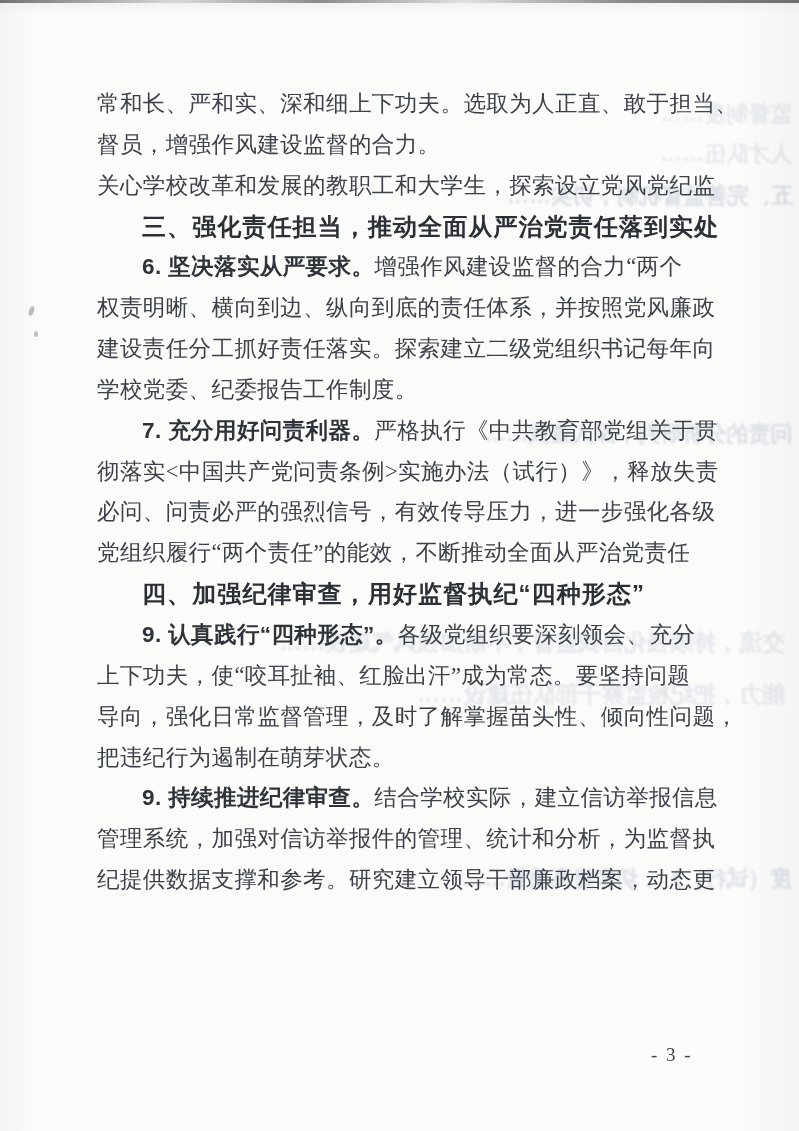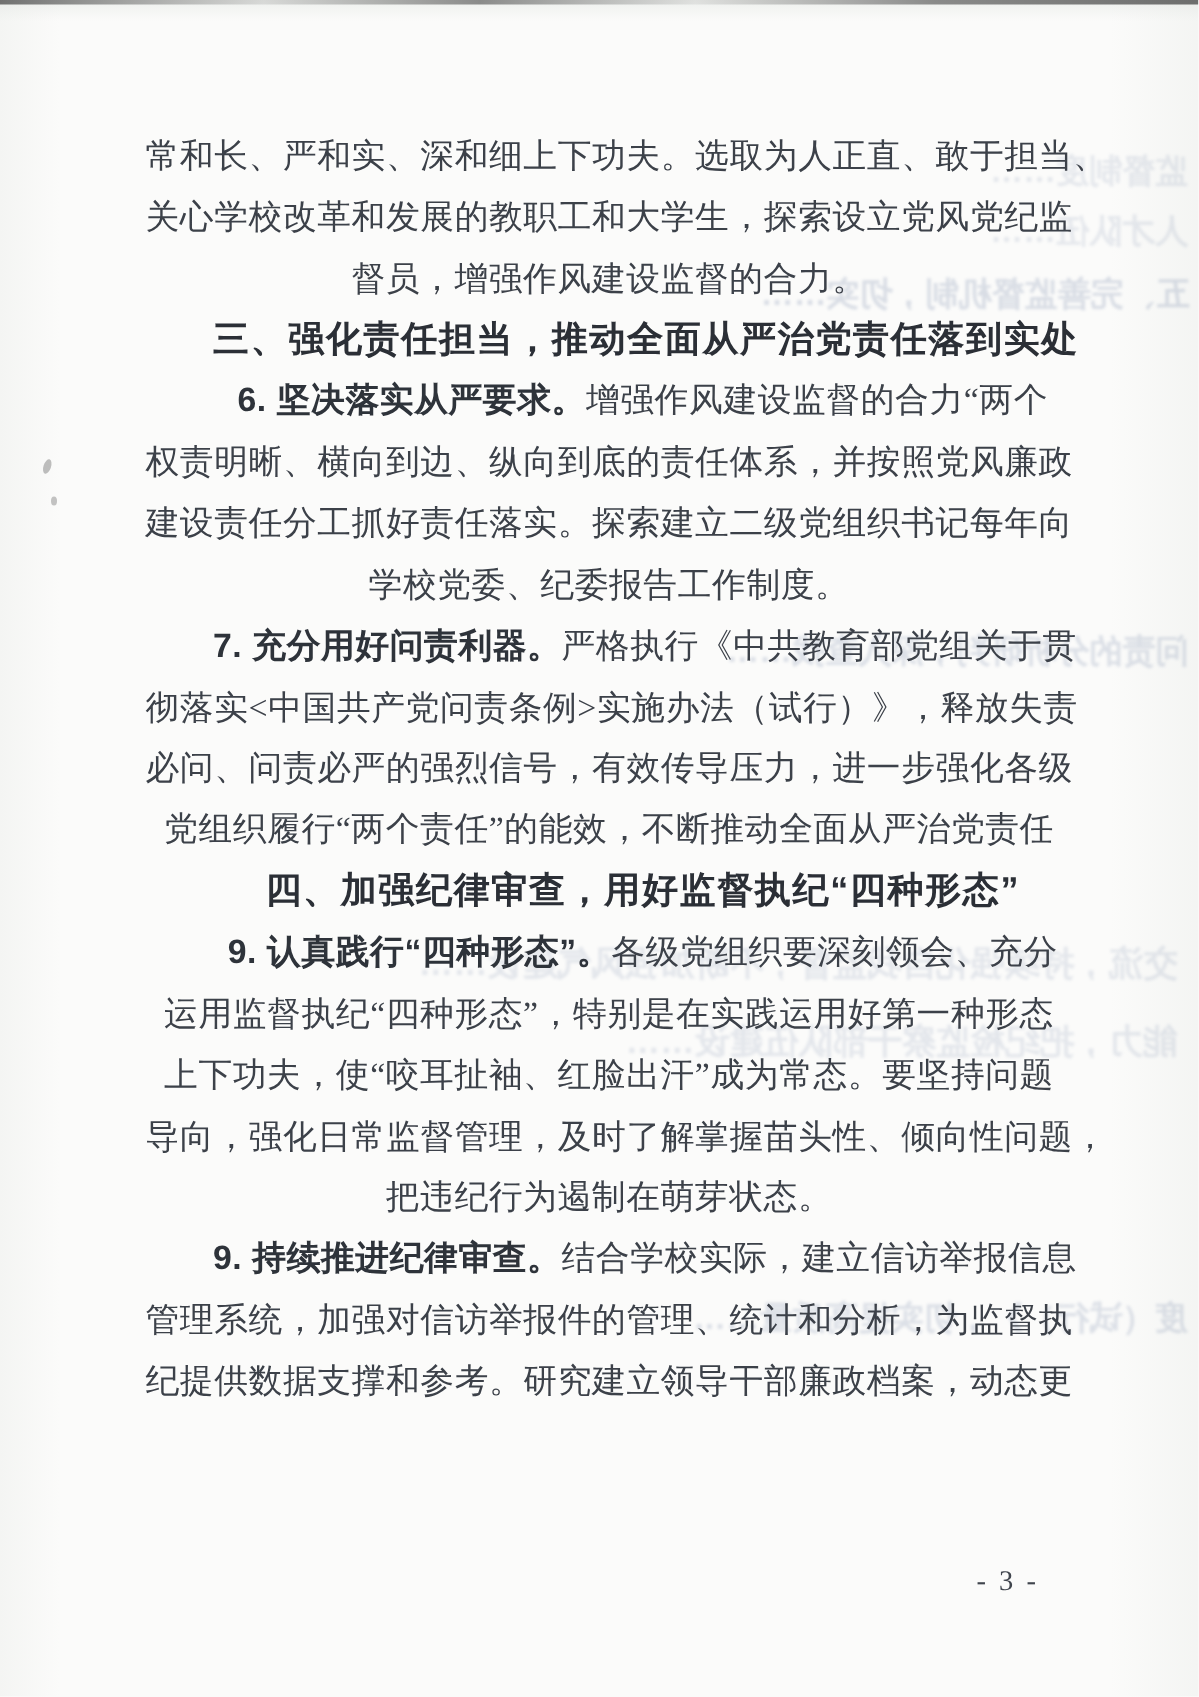--- a/index.html
+++ b/index.html
@@ -17,21 +17,21 @@
   }
   .top-edge {
     position:absolute; top:0; left:0; right:0; height:3px;
     background:linear-gradient(90deg, rgba(55,55,55,.85), rgba(120,120,120,.25) 22%,
       rgba(60,60,60,.7) 40%, rgba(140,140,140,.2) 58%, rgba(70,70,70,.75) 78%, rgba(50,50,50,.85));
     opacity:.8;
   }
   .doc-text { position:absolute; left:97px; top:84px; width:618px; }
   .line {
     height:40.85px; line-height:40.85px; font-size:22.5px;
-    color:#3c4149; white-space:nowrap; letter-spacing:.4px;text-align:center;
+    color:#3c4149; white-space:nowrap; letter-spacing:.4px;
   }
   .indent { padding-left:45px; }
   .heading {
     font-family:"Liberation Sans","DejaVu Sans",sans-serif;
     font-weight:bold; color:#2b2f36; letter-spacing:1.1px; font-size:24px;
   }
   .lead {
     font-family:"Liberation Sans","DejaVu Sans",sans-serif;
     font-weight:bold; color:#2e333a;
   }
@@ -68,34 +68,33 @@
   <div class="bleed b3">问责的分析研判，深入查找……</div>
   <div class="bleed b4">交流，持续强化自我监督，不断加强风气建设……</div>
   <div class="bleed b5">能力，把纪检监察干部队伍建设……</div>
   <div class="bleed b6">度（试行）》，切实提高质量……</div>
 
   <div class="speck speck1"></div>
   <div class="speck speck2"></div>
 
   <div class="doc-text">
     <div class="line"><span>常和长、严和实、深和细上下功夫。选取为人正直、敢于担当、</span></div>
+    <div class="line"><span>督员，增强作风建设监督的合力。</span></div>
     <div class="line"><span>关心学校改革和发展的教职工和大学生，探索设立党风党纪监</span></div>
-    <div class="line"><span>督员，增强作风建设监督的合力。</span></div>
     <div class="line indent"><span class="heading">三、强化责任担当，推动全面从严治党责任落到实处</span></div>
     <div class="line indent"><span class="lead">6. 坚决落实从严要求。</span><span>增强作风建设监督的合力“两个</span></div>
     <div class="line"><span>权责明晰、横向到边、纵向到底的责任体系，并按照党风廉政</span></div>
     <div class="line"><span>建设责任分工抓好责任落实。探索建立二级党组织书记每年向</span></div>
     <div class="line"><span>学校党委、纪委报告工作制度。</span></div>
     <div class="line indent"><span class="lead">7. 充分用好问责利器。</span><span>严格执行《中共教育部党组关于贯</span></div>
     <div class="line"><span>彻落实&lt;中国共产党问责条例&gt;实施办法（试行）》，释放失责</span></div>
     <div class="line"><span>必问、问责必严的强烈信号，有效传导压力，进一步强化各级</span></div>
     <div class="line"><span>党组织履行“两个责任”的能效，不断推动全面从严治党责任</span></div>
     <div class="line indent"><span class="heading">四、加强纪律审查，用好监督执纪“四种形态”</span></div>
     <div class="line indent"><span class="lead">9. 认真践行“四种形态”。</span><span>各级党组织要深刻领会、充分</span></div>
-    <div class="line"><span>运用监督执纪“四种形态”，特别是在实践运用好第一种形态</span></div>
     <div class="line"><span>上下功夫，使“咬耳扯袖、红脸出汗”成为常态。要坚持问题</span></div>
     <div class="line"><span>导向，强化日常监督管理，及时了解掌握苗头性、倾向性问题，</span></div>
     <div class="line"><span>把违纪行为遏制在萌芽状态。</span></div>
     <div class="line indent"><span class="lead">9. 持续推进纪律审查。</span><span>结合学校实际，建立信访举报信息</span></div>
     <div class="line"><span>管理系统，加强对信访举报件的管理、统计和分析，为监督执</span></div>
     <div class="line"><span>纪提供数据支撑和参考。研究建立领导干部廉政档案，动态更</span></div>
   </div>
 
   <div class="pagenum">- 3 -</div>
 </div>

